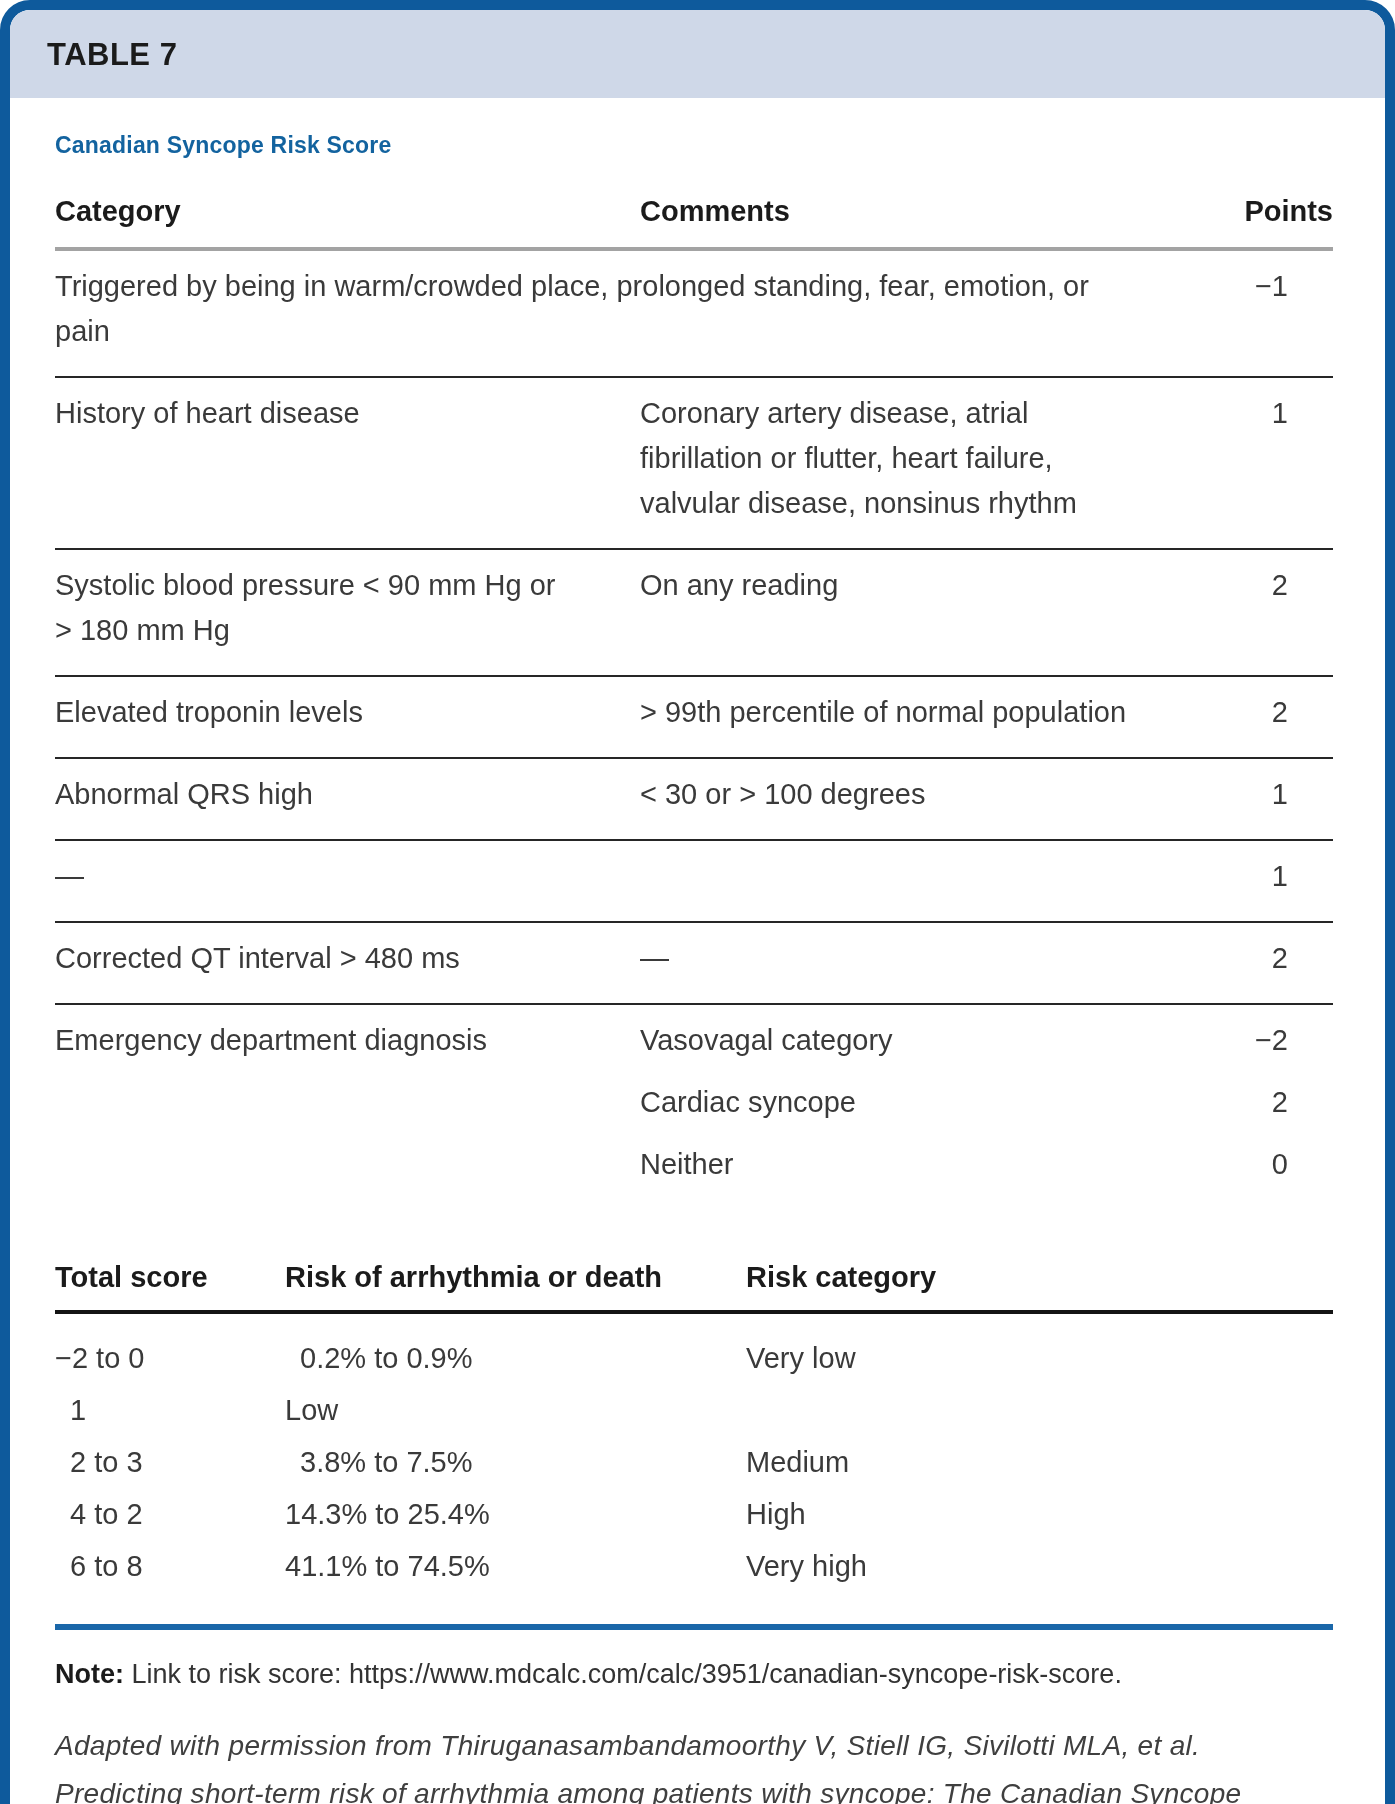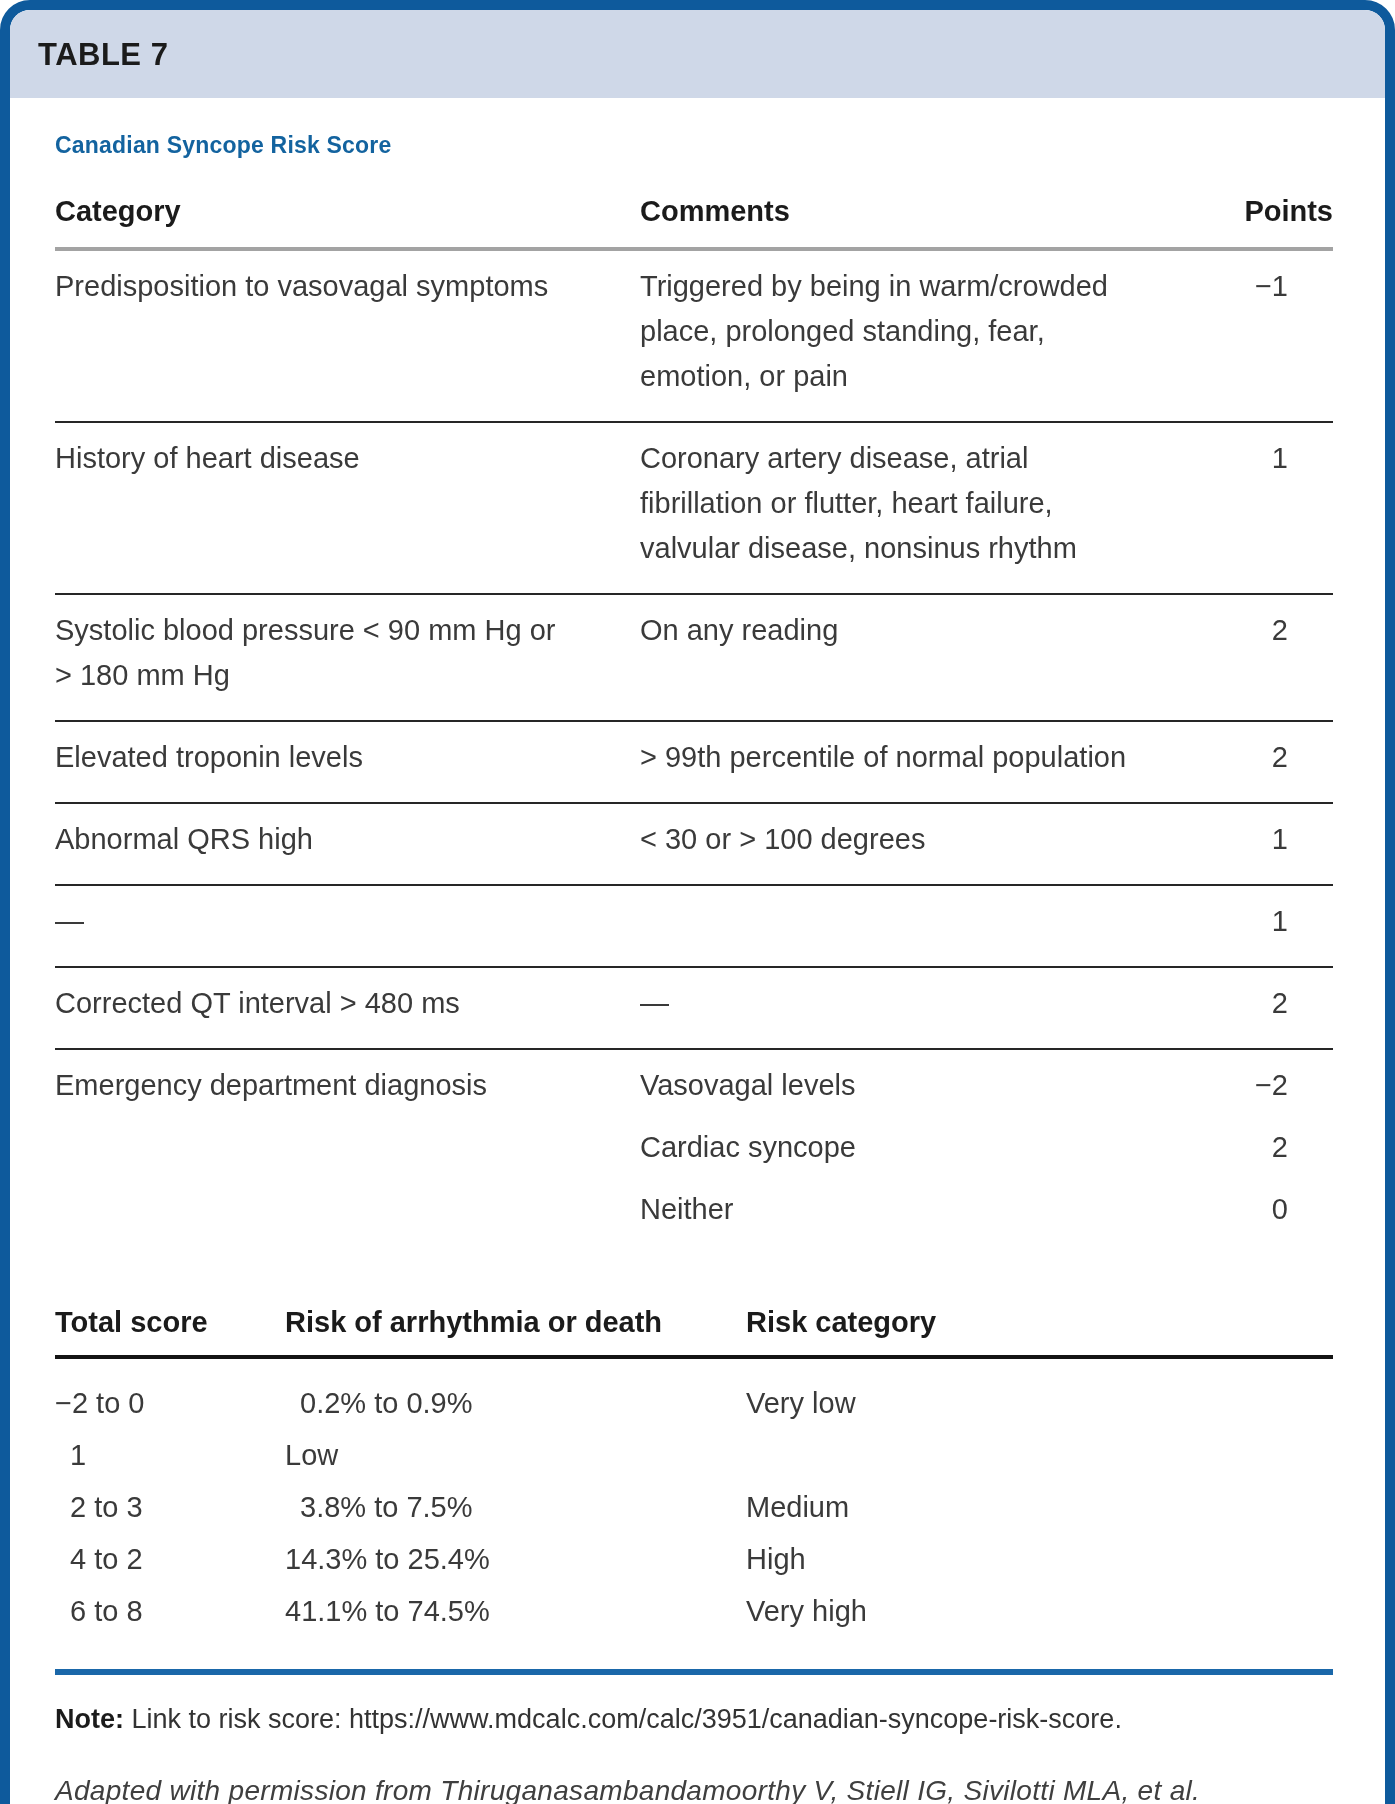--- a/index.html
+++ b/index.html
@@ -17,21 +17,21 @@
     width:1395px;
     min-height:1804px;
     border:10px solid var(--border-blue);
     border-radius:30px;
     background:#ffffff;
     overflow:hidden;
     font-family:"Liberation Sans", sans-serif;
   }
   .band{
     background:var(--band);
-    padding:27px 45px 25px 28px;
+    padding:27px 45px 25px 37px;
     border-radius:18px 18px 0 0;
   }
   .band-label{
     font-size:31px;
     font-weight:bold;
     letter-spacing:0.5px;
     color:var(--head-text);
   }
   .content{
     padding:26px 52px 30px 45px;
@@ -109,21 +109,20 @@
     <div class="title">Canadian Syncope Risk Score</div>
 
     <div class="score-table">
       <div class="sh-row">
         <div class="col-cat">Category</div>
         <div class="col-comment" style="flex:1;">Comments</div>
         <div class="col-points">Points</div>
       </div>
       <div>
           <div class="s-row">
-            <div class="col-cat">Predisposition to vasovagal symptoms</div>
             <div class="col-rest">
               <div class="entry">
                 <div class="col-comment">Triggered by being in warm/crowded place, prolonged standing, fear, emotion, or pain</div>
                 <div class="col-points">−1</div>
               </div>
             </div>
           </div>
           <div class="s-row">
             <div class="col-cat">History of heart disease</div>
             <div class="col-rest">
@@ -174,21 +173,21 @@
               <div class="entry">
                 <div class="col-comment">—</div>
                 <div class="col-points">2</div>
               </div>
             </div>
           </div>
           <div class="s-row">
             <div class="col-cat">Emergency department diagnosis</div>
             <div class="col-rest">
               <div class="entry">
-                <div class="col-comment">Vasovagal levels</div>
+                <div class="col-comment">Vasovagal category</div>
                 <div class="col-points">−2</div>
               </div>
               <div class="entry">
                 <div class="col-comment">Cardiac syncope</div>
                 <div class="col-points">2</div>
               </div>
               <div class="entry">
                 <div class="col-comment">Neither</div>
                 <div class="col-points">0</div>
               </div>

